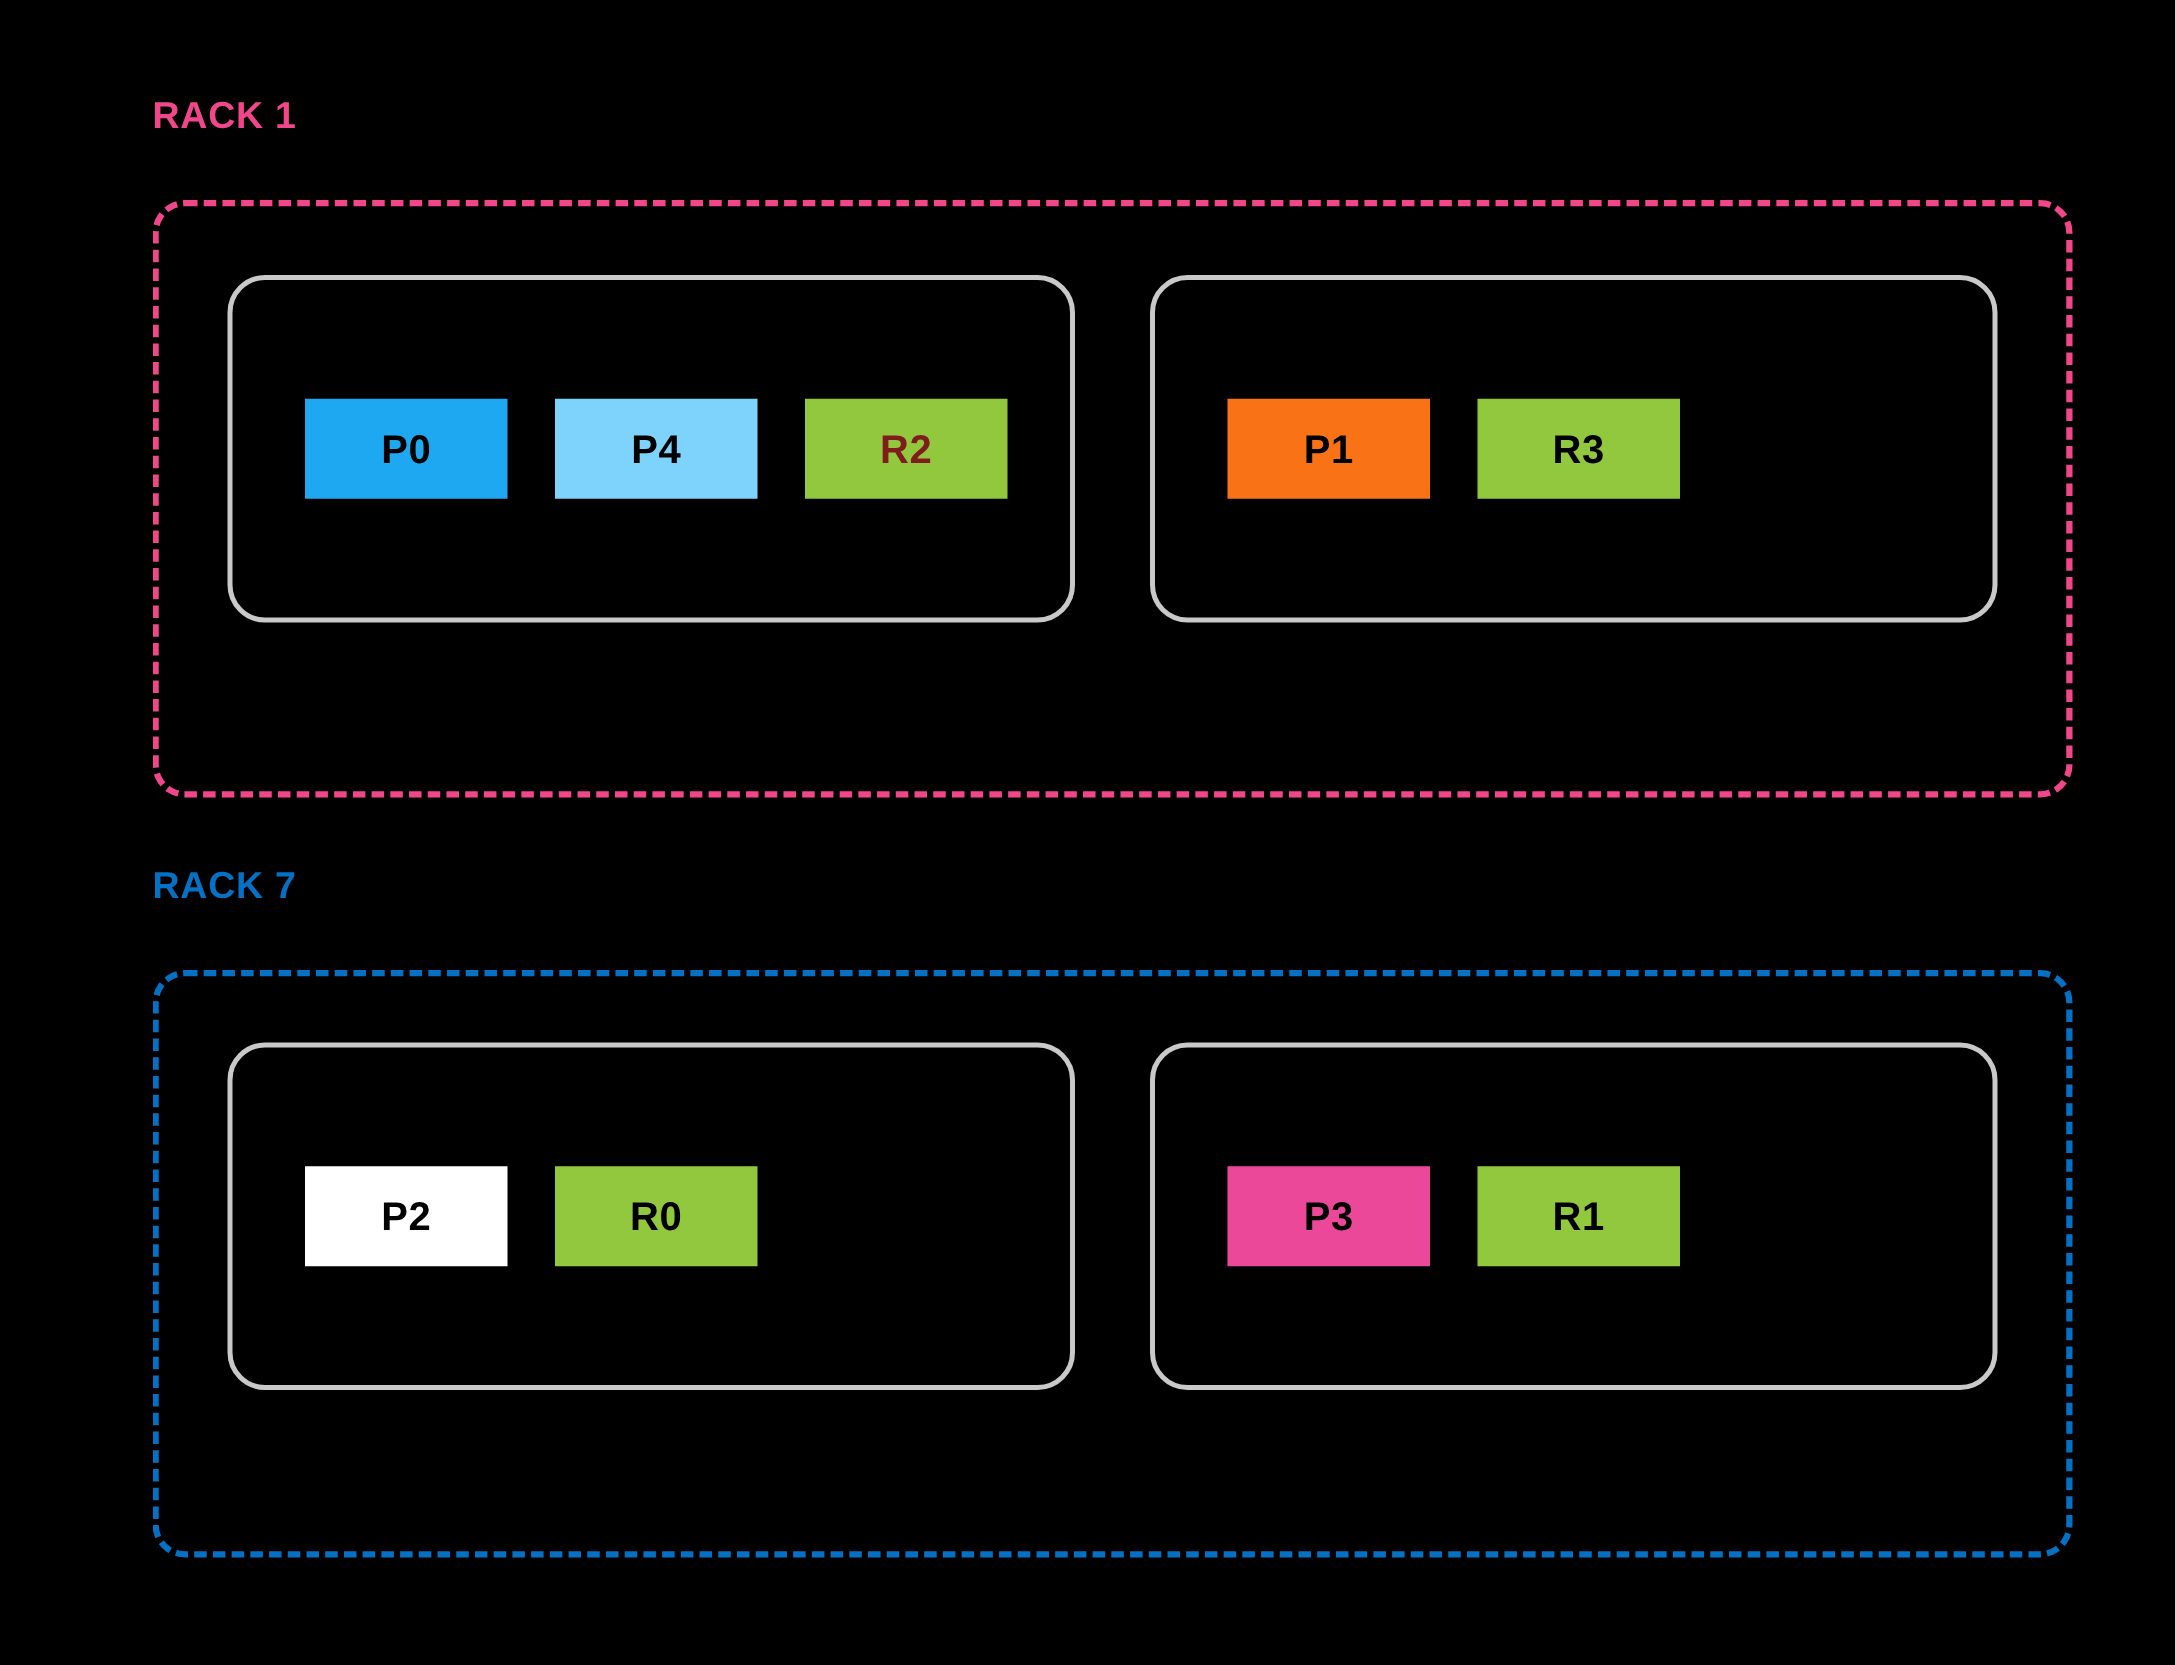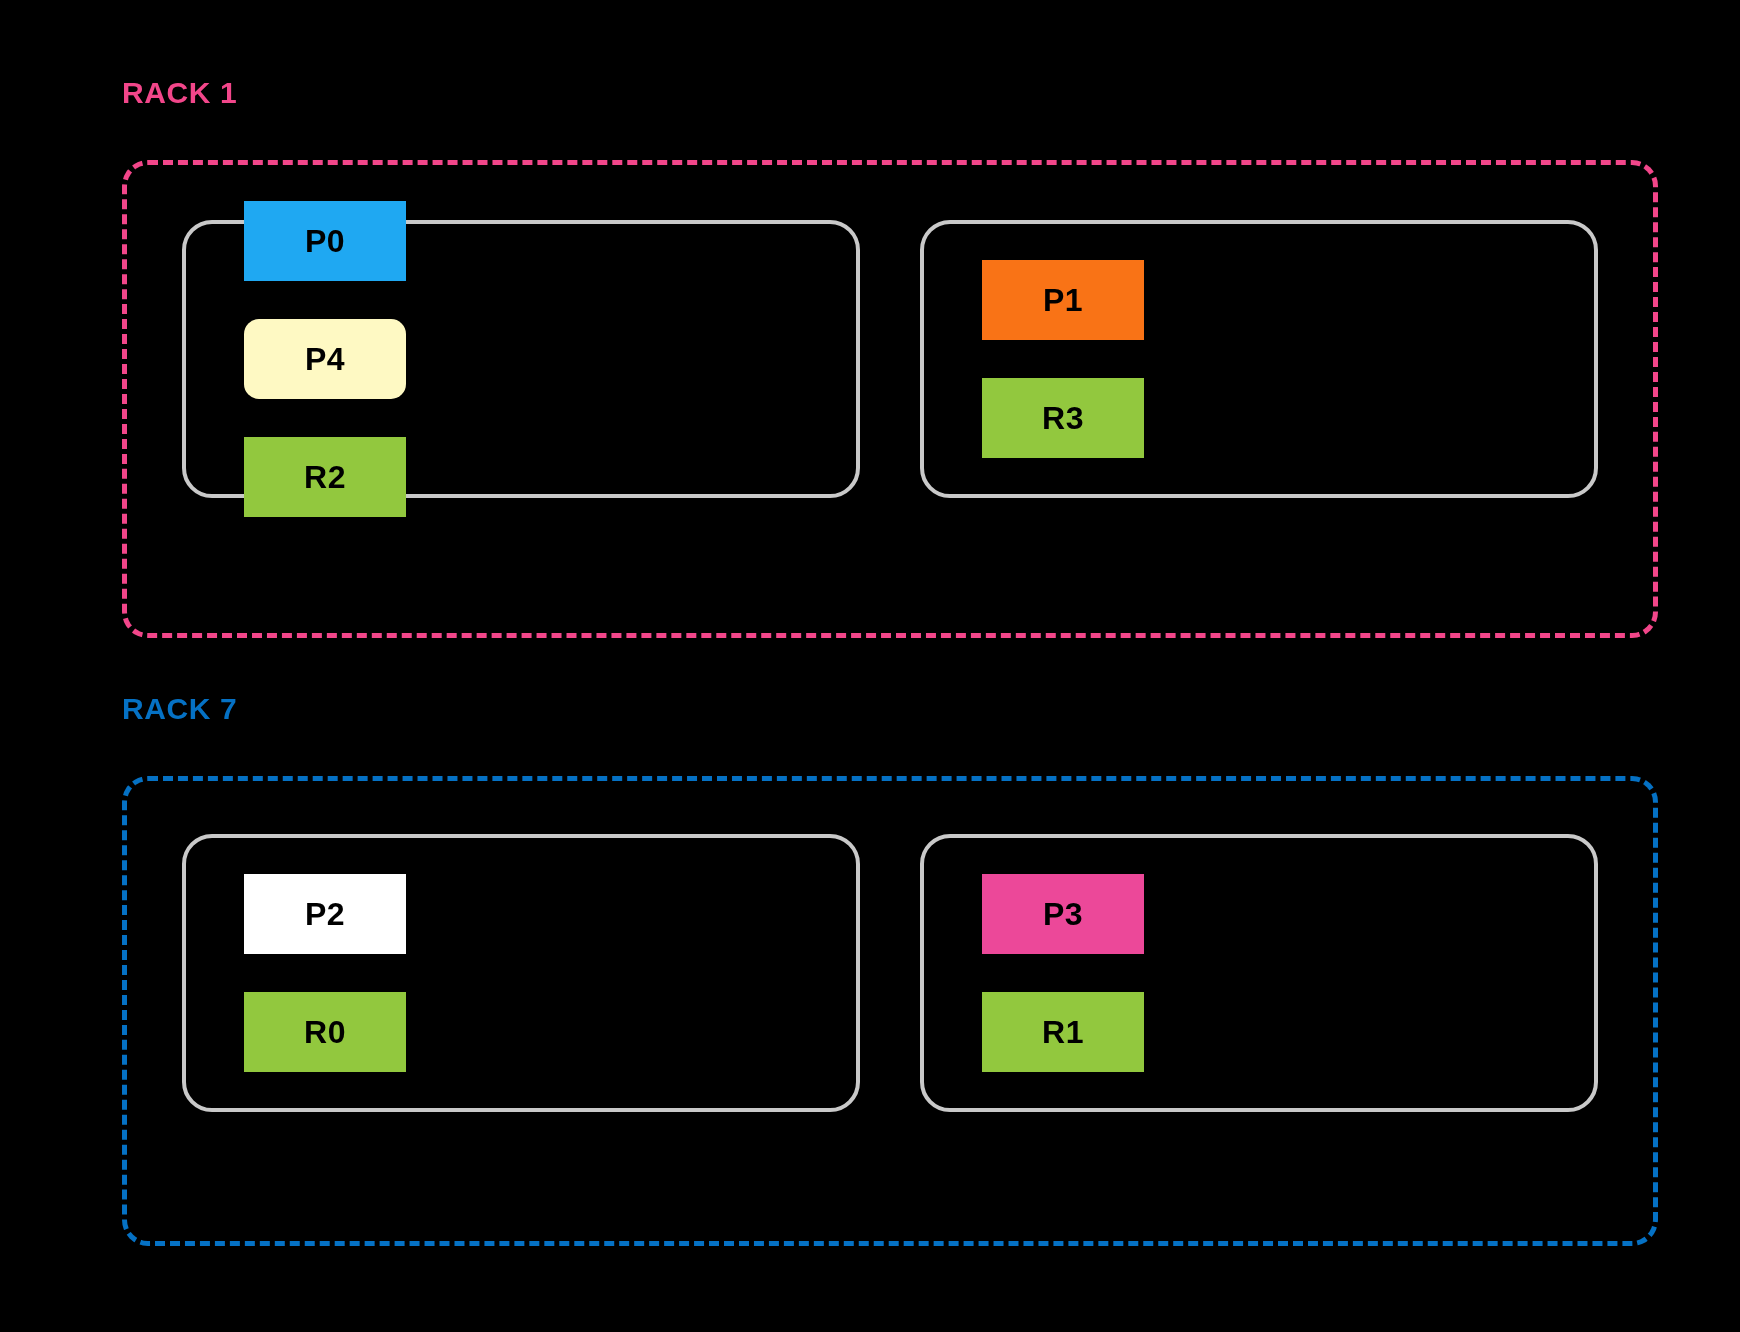--- a/index.html
+++ b/index.html
@@ -56,21 +56,20 @@
     border: 4px solid #c9c9c9;
     border-radius: 30px;
     background: transparent;
     display: flex;
     align-items: center;
     padding-left: 58px;
   }
 
   .node-slots {
     display: flex;
-    flex-direction: column;
     align-items: center;
     gap: 38px;
   }
 
   .chip {
     width: 162px;
     height: 80px;
     display: flex;
     align-items: center;
     justify-content: center;
@@ -86,22 +85,22 @@
 </head>
 <body>
 
 <div id="diagram">
     <div class="rack-group" style="top: 0px; height: 1024px;">
       <div class="rack-label" style="top: 78px; color: rgb(242, 70, 138);">RACK 1</div>
       <div class="rack-box" style="top: 160px; height: 478px; border-color: rgb(242, 70, 138);"></div>
       <div class="node-container" style="left: 182px; width: 678px; top: 220px; height: 278px; border-color: rgb(201, 201, 201);">
         <div class="node-slots">
           <div class="chip partition" style="background: rgb(31, 168, 242); color: rgb(0, 0, 0);">P0</div>
-          <div class="chip partition" style="background: #fef9c3; color: rgb(0, 0, 0); border-radius: 15px;">P4</div>
-          <div class="chip replica" style="background: rgb(146, 200, 62); color: #000000; text-align: center;">R2</div>
+          <div class="chip partition" style="background: #7dd3fc; color: rgb(0, 0, 0);">P4</div>
+          <div class="chip replica" style="background: rgb(146, 200, 62); color: #7f1d1d; text-align: center;">R2</div>
         </div>
       </div>
       <div class="node-container" style="left: 920px; width: 678px; top: 220px; height: 278px; border-color: rgb(201, 201, 201);">
         <div class="node-slots">
           <div class="chip partition" style="background: #f97316; color: rgb(0, 0, 0);">P1</div>
           <div class="chip replica" style="background: rgb(146, 200, 62); color: rgb(0, 0, 0);">R3</div>
         </div>
       </div>
     </div>
     <div class="rack-group" style="top: 0px; height: 1332px;">

